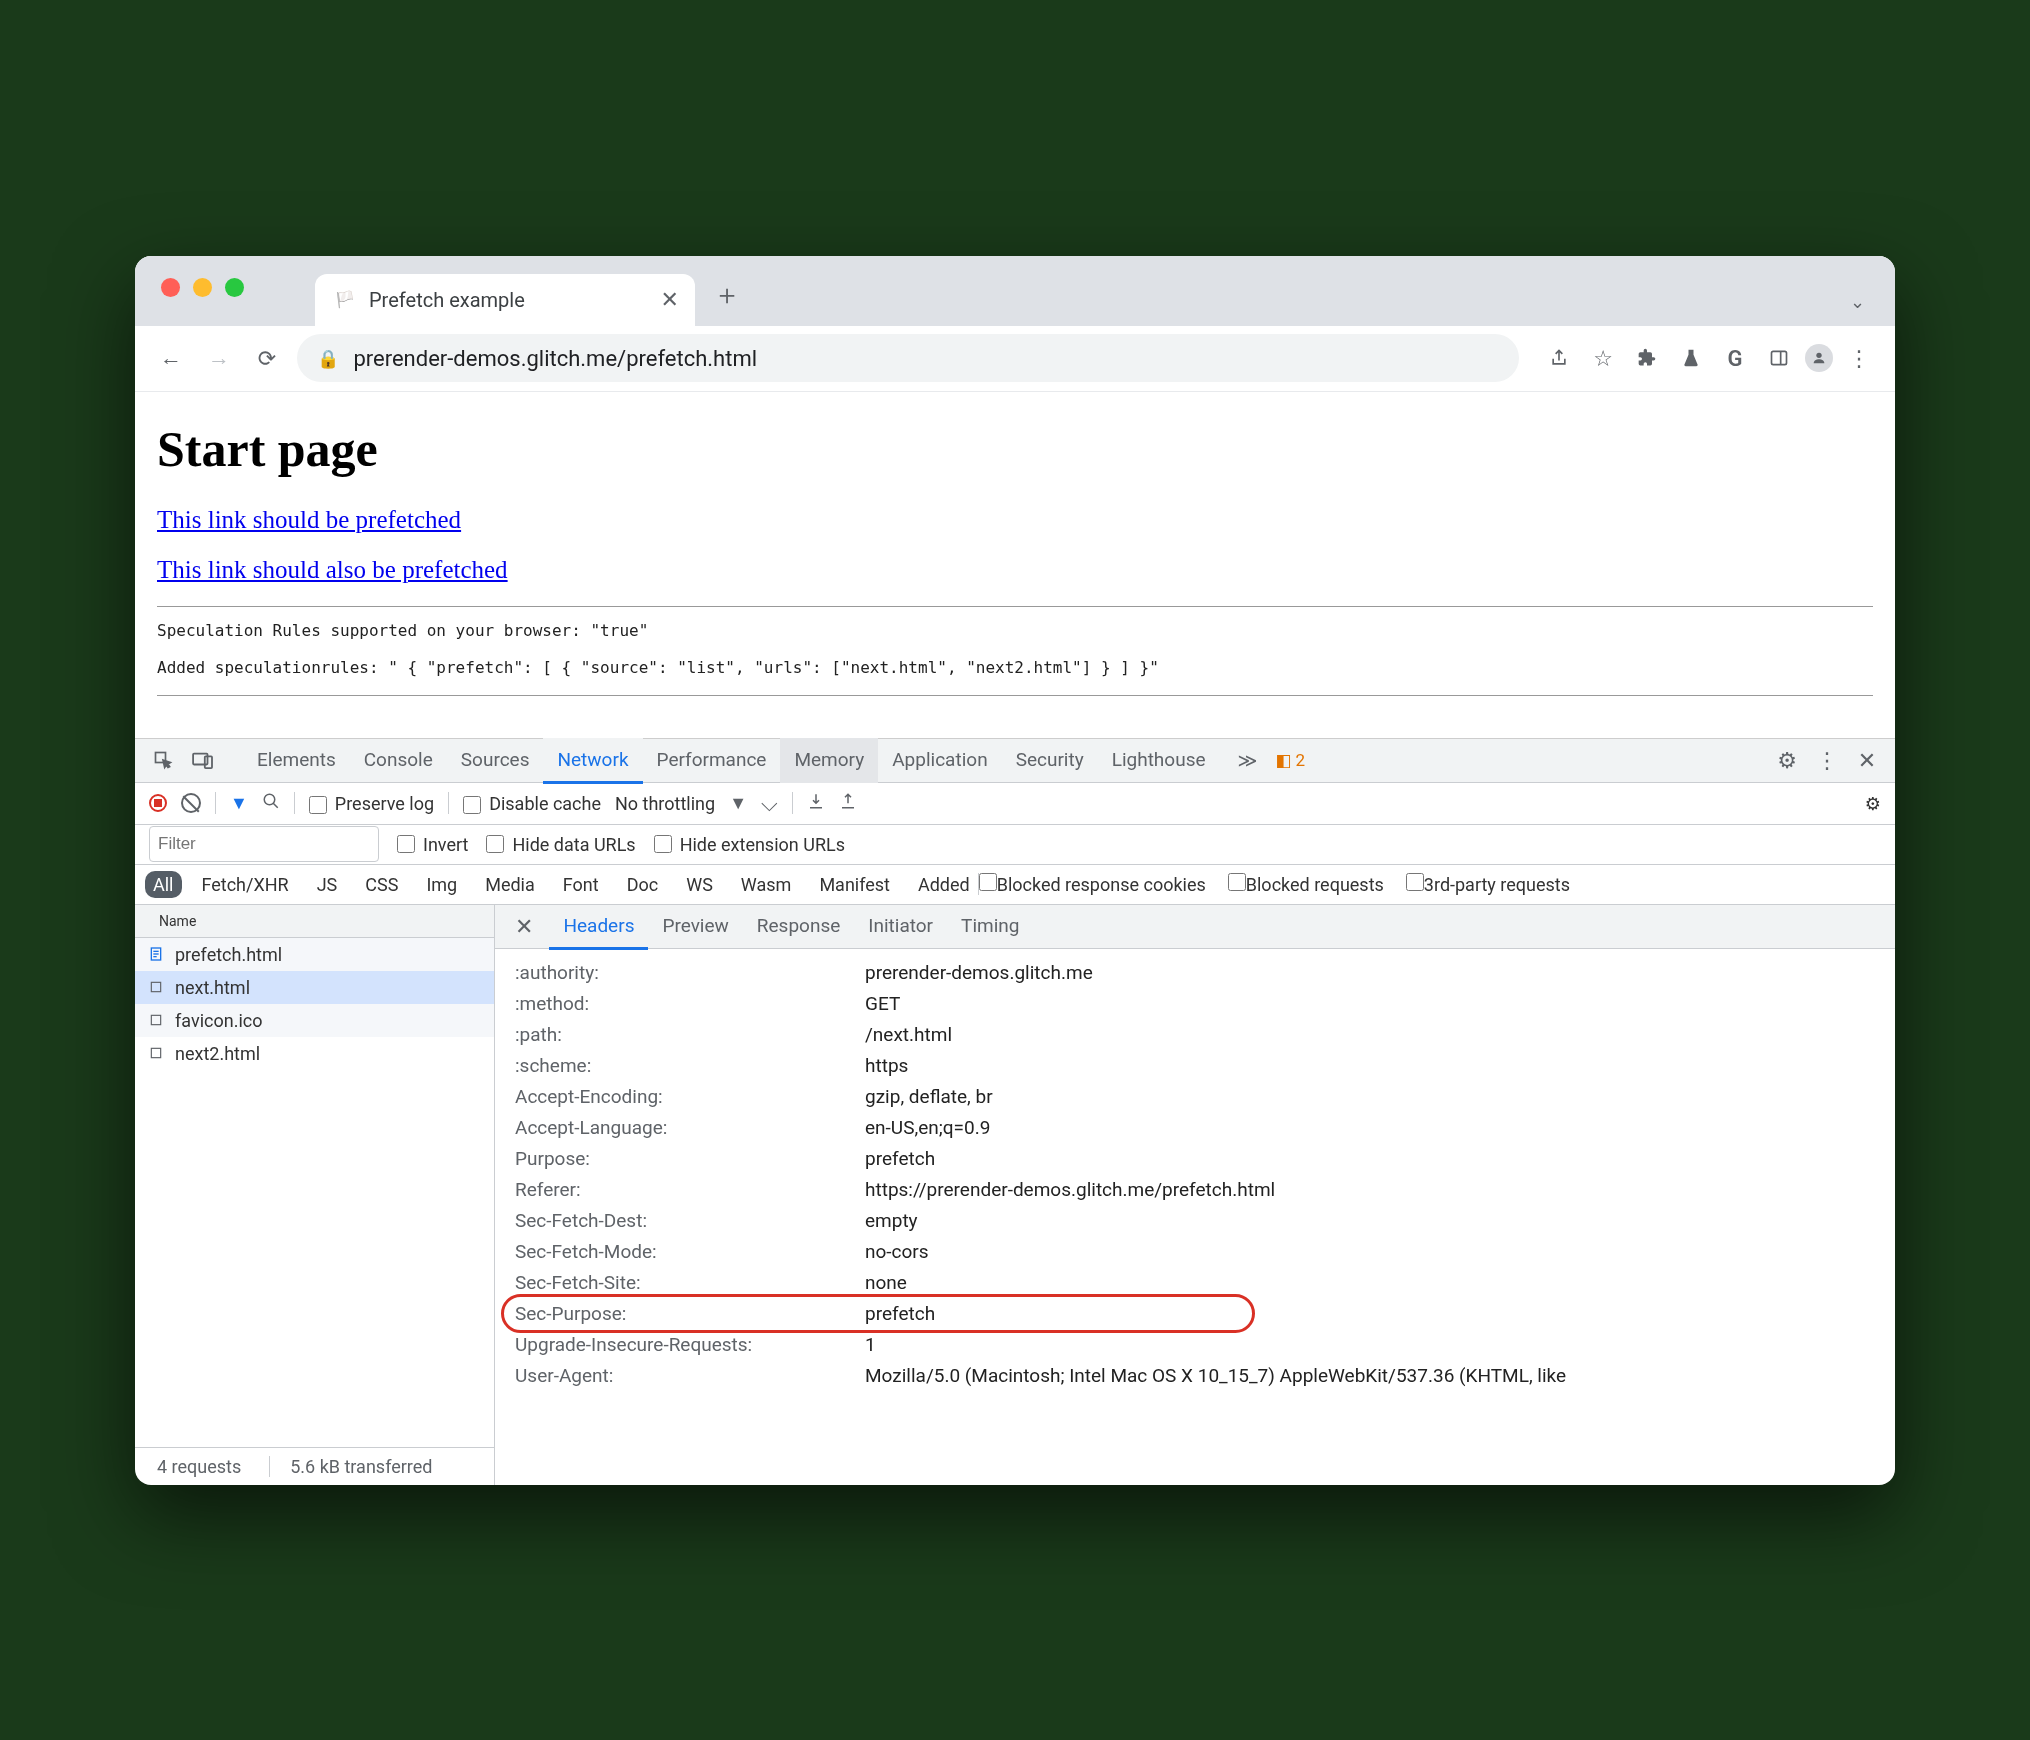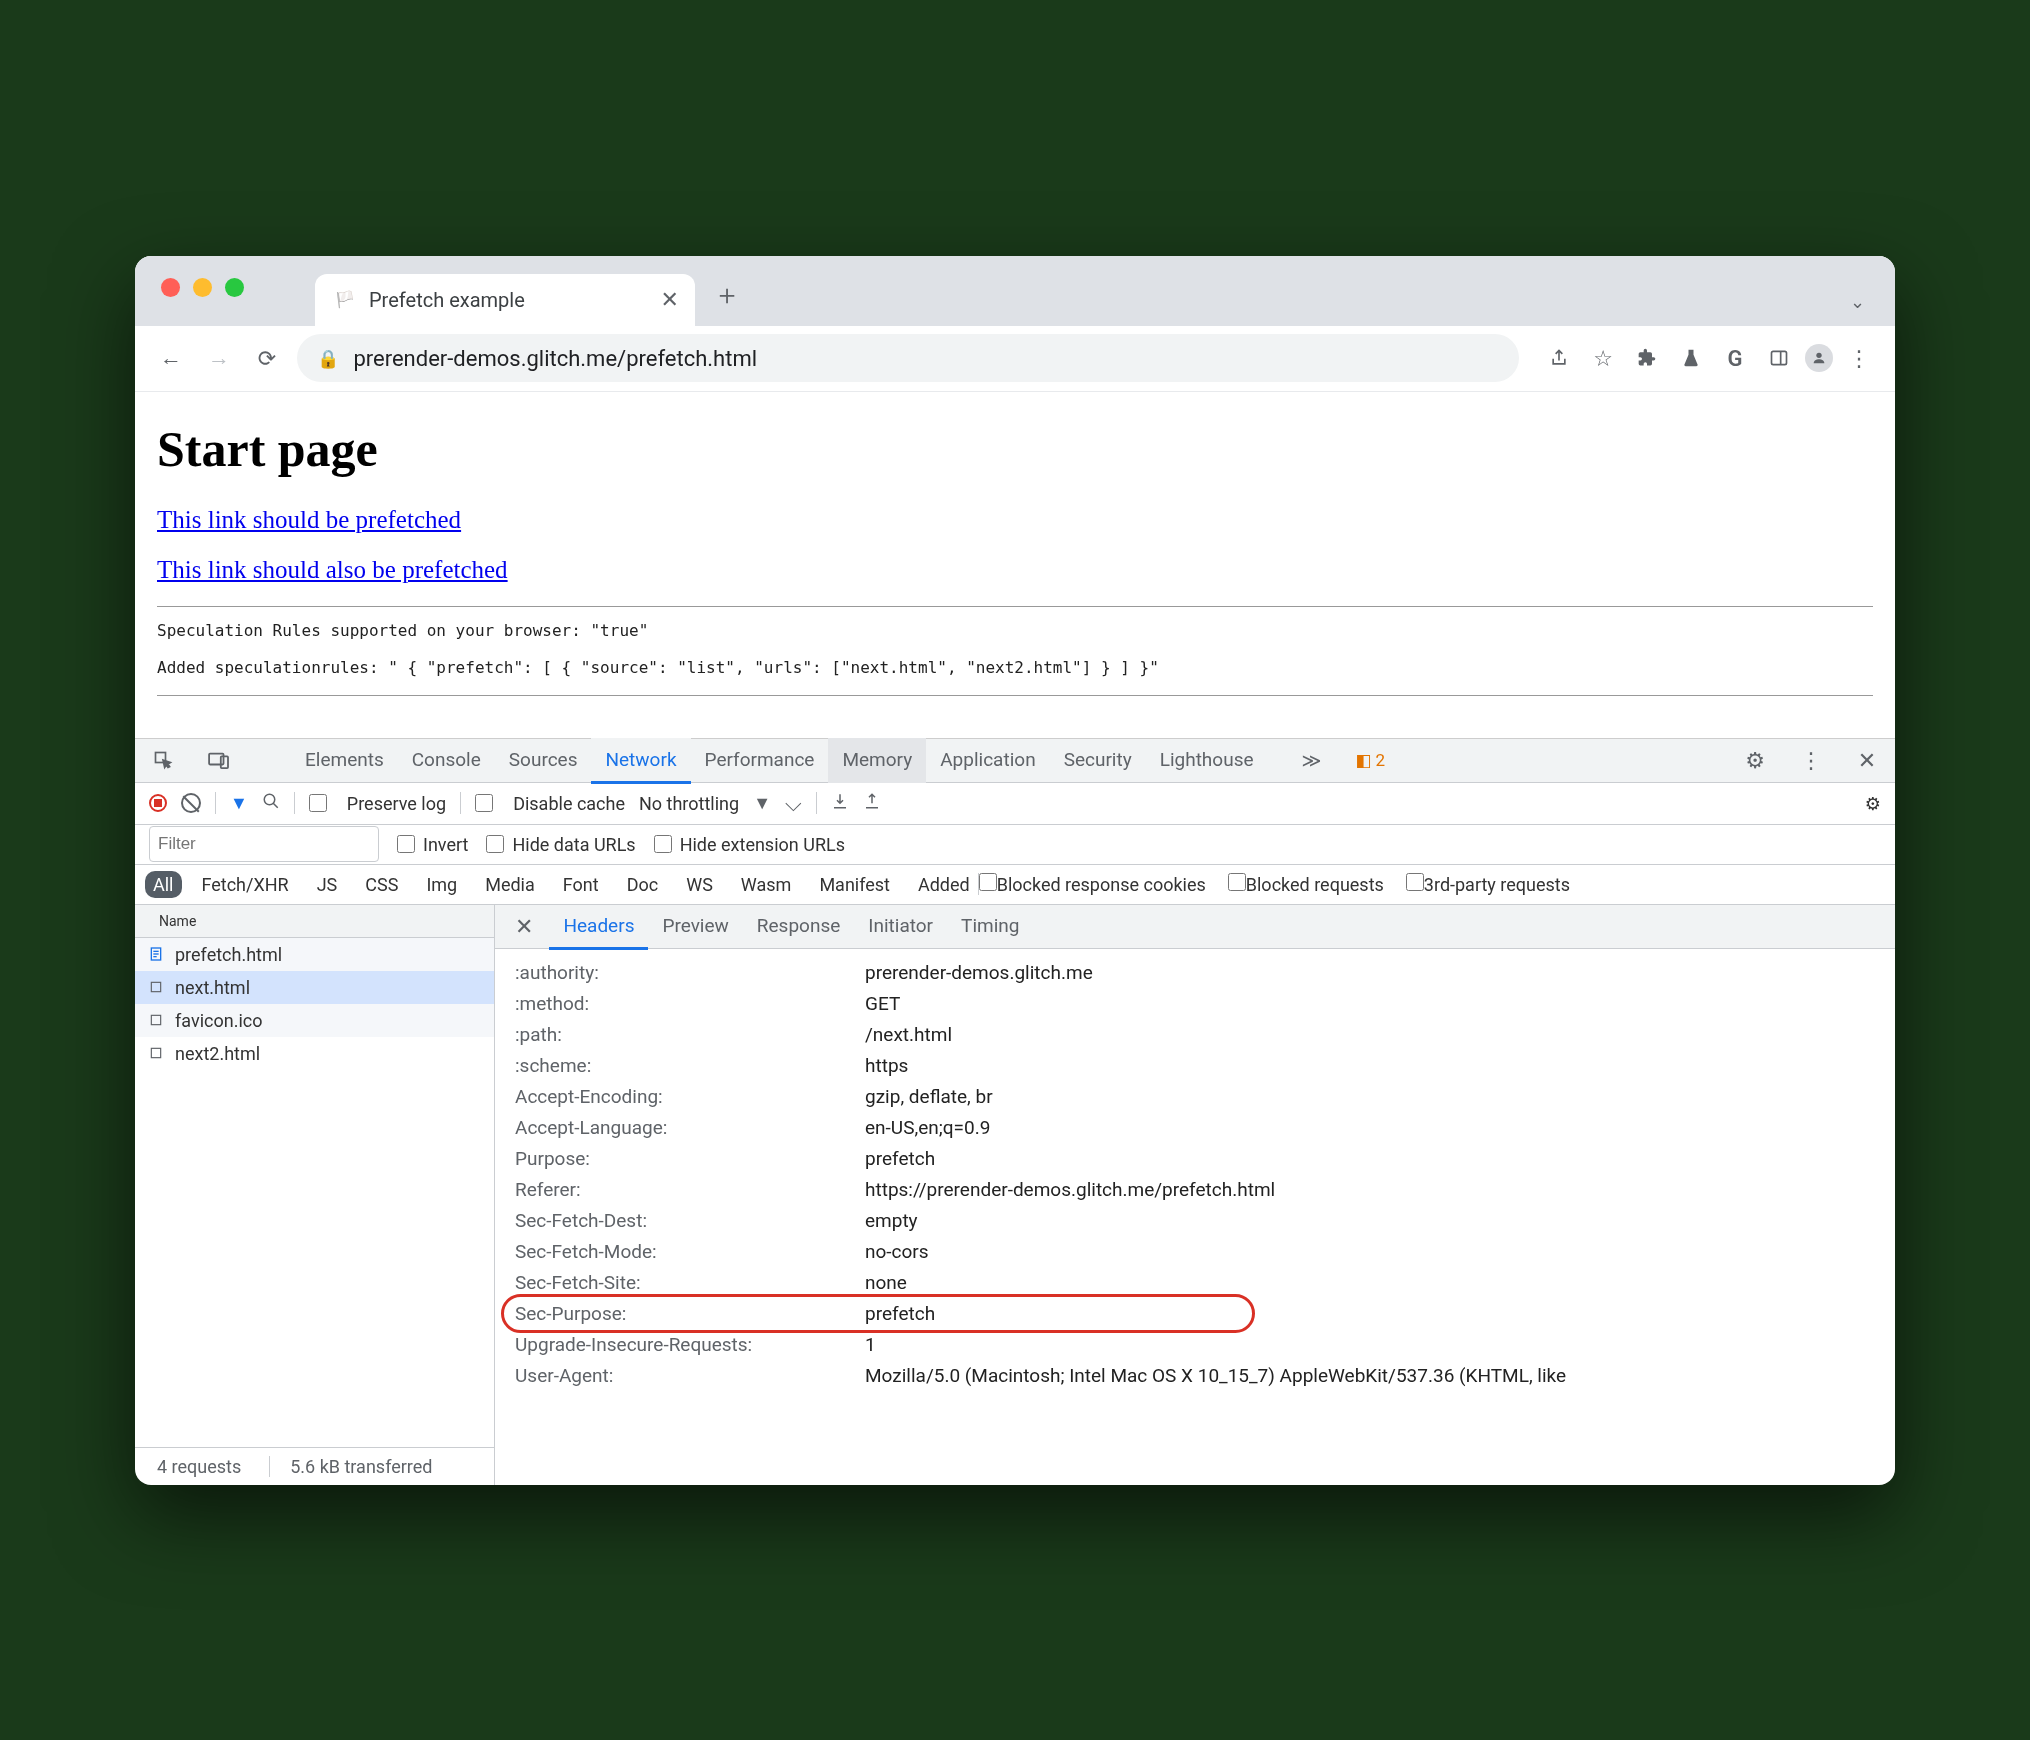--- a/index.html
+++ b/index.html
@@ -92,21 +92,21 @@
   .content hr { border:none; border-top:1px solid #999; margin: 6px 0 14px; }
   .content .mono { font-family: ui-monospace, Menlo, monospace; font-size: 16px; color:#222; margin-bottom: 18px; white-space: pre-wrap; }
   
   .devtools { border-top:1px solid #cdcdcd; font-family: -apple-system, BlinkMacSystemFont, "Segoe UI", Roboto, sans-serif; }
   .dt-tabs {
     display:flex; align-items:center;
     background:#f1f3f4;
     border-bottom:1px solid #cacdd1;
     height: 44px;
     padding: 0 10px;
-    gap: 20px;
+    gap: 4px;
     font-size: 19px;
     color:#5f6368;
   }
   .dt-tabs .sp { width:14px; }
   .dt-tab { padding: 10px 14px; cursor:pointer; }
   .dt-tab.active { color:#1a73e8; border-bottom: 3px solid #1a73e8; margin-bottom:-1px; background:#f1f3f4; }
   .dt-tab.hover { background:#e4e6e9; }
   .dt-tabs .grow { flex:1; }
   .dt-tabs .warn { color:#e37400; display:flex; align-items:center; gap:4px; font-size:17px;}
   .dt-controls {
@@ -115,21 +115,21 @@
     border-bottom:1px solid #cacdd1;
     height: 42px;
     font-size: 18px;
     color:#333;
   }
   .dt-controls .rec { width:18px; height:18px; border-radius:50%; border:2px solid #d93025; display:flex; align-items:center; justify-content:center; }
   .dt-controls .rec::after { content:""; width:8px; height:8px; background:#d93025; }
   .dt-controls .noentry { width:20px; height:20px; border-radius:50%; border:2px solid #5f6368; position:relative; }
   .dt-controls .noentry::after { content:""; position:absolute; width:22px; height:2px; background:#5f6368; transform: rotate(45deg); top:8px; left:-3px; }
   .dt-controls .funnel { color:#1a73e8; font-size:18px; }
-  .dt-controls .cb { display:flex; align-items:center; gap:20px; }
+  .dt-controls .cb { display:flex; align-items:flex-end; gap:8px; }
   .dt-controls .cb input { width:18px; height:18px; }
   .dt-filterrow {
     display:flex; align-items:center; gap:18px;
     padding: 6px 14px;
     border-bottom:1px solid #cacdd1;
     height:40px;
     font-size:18px;
     color:#333;
   }
   .dt-filterrow input[type=text] { width:230px; height:36px; border:1px solid #cacdd1; border-radius:4px; padding:2px 8px; font-size:17px; }

